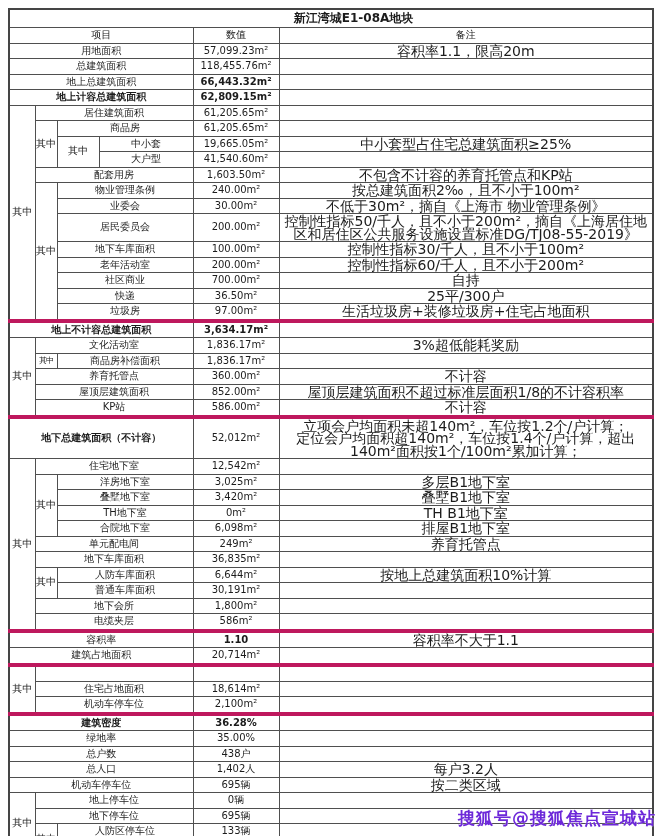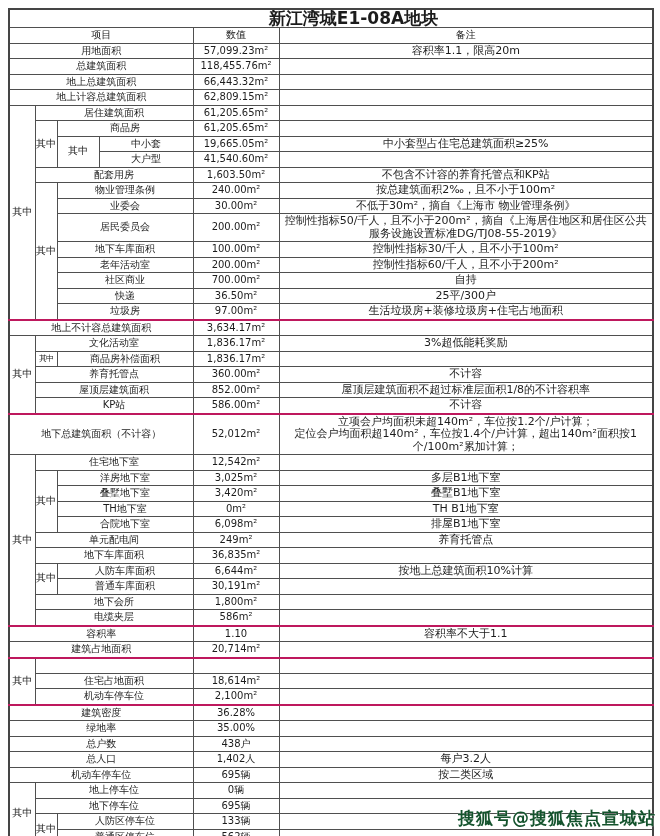--- a/index.html
+++ b/index.html
@@ -2,28 +2,28 @@
 <html><head>
 <meta charset="utf-8">
 <style>
   html,body{margin:0;padding:0;background:#ffffff;}
   body{width:660px;height:836px;position:relative;overflow:hidden;
        font-family:"DejaVu Sans","Liberation Sans",sans-serif;color:#1c1c1c;}
   table{border-collapse:collapse;table-layout:fixed;position:absolute;left:8px;top:8px;width:644px;
         border:2px solid #454545;}
   td{border:1px solid #4f4f4f;text-align:center;vertical-align:middle;
      font-size:10px;line-height:12.5px;height:12px;padding:1px 2px;overflow:hidden;}
-  td.title-cell{font-weight:bold;font-size:17px;height:15px;padding-left:47px;}
-  td.b{font-weight:normal;margin-left:24px;}
-  td.remark{font-size:11px;white-space:pre-line;}
+  td.title-cell{font-weight:bold;font-size:12px;height:15px;padding-left:47px;}
+  td.b{font-weight:bold;margin-left:24px;}
+  td.remark{font-size:14px;white-space:pre-line;}
   td.sp{padding:0;}
   td.fit{font-size:8px;letter-spacing:-1px;}
-  tr.thick > td{border-top:2px solid #be185d;}
+  tr.thick > td{border-top:4px solid #be185d;}
   .watermark{position:absolute;right:4px;bottom:6px;font-size:17px;font-weight:bold;
-             color:#14532d;letter-spacing:1px;text-shadow:0 0 1px #ffffff;}
+             color:#6d28d9;letter-spacing:1px;text-shadow:0 0 1px #ffffff;}
 </style>
 </head>
 <body>
 
 <div>
   <table id="tbl">
       <colgroup>
         <col style="width: 26px;">
         <col style="width: 22px;">
         <col style="width: 42px;">

